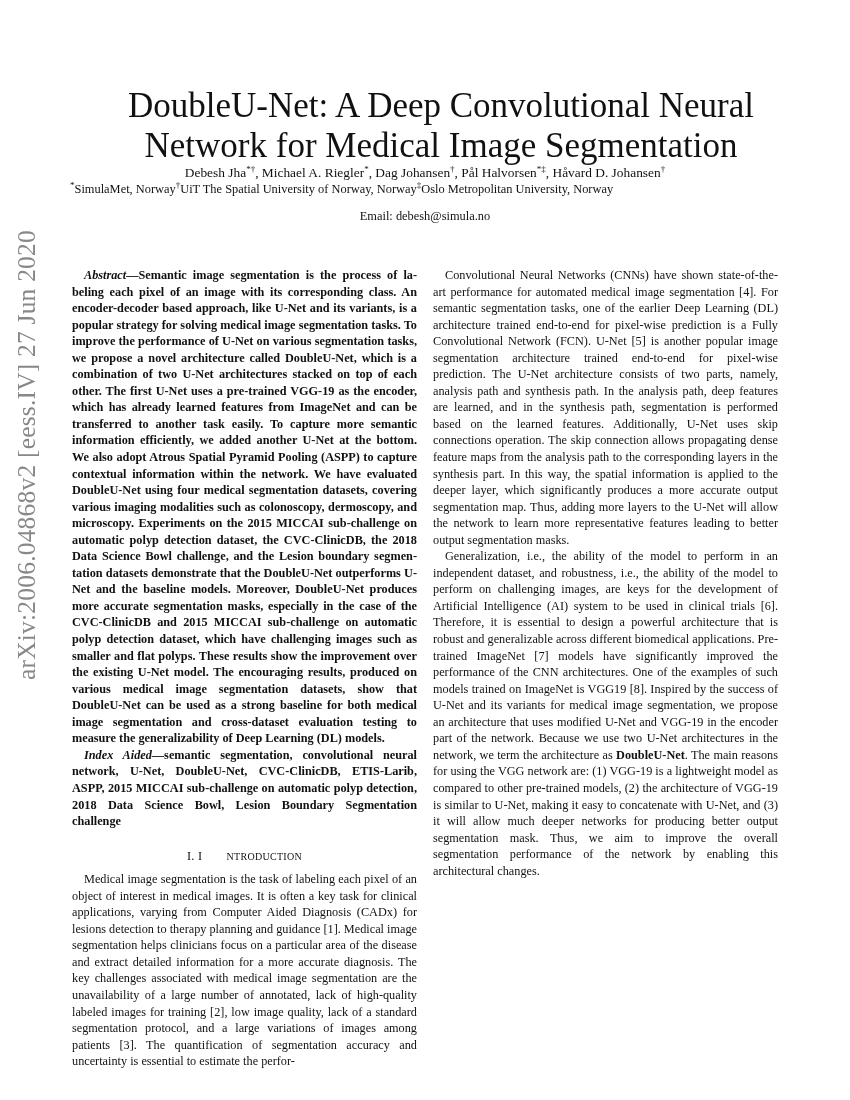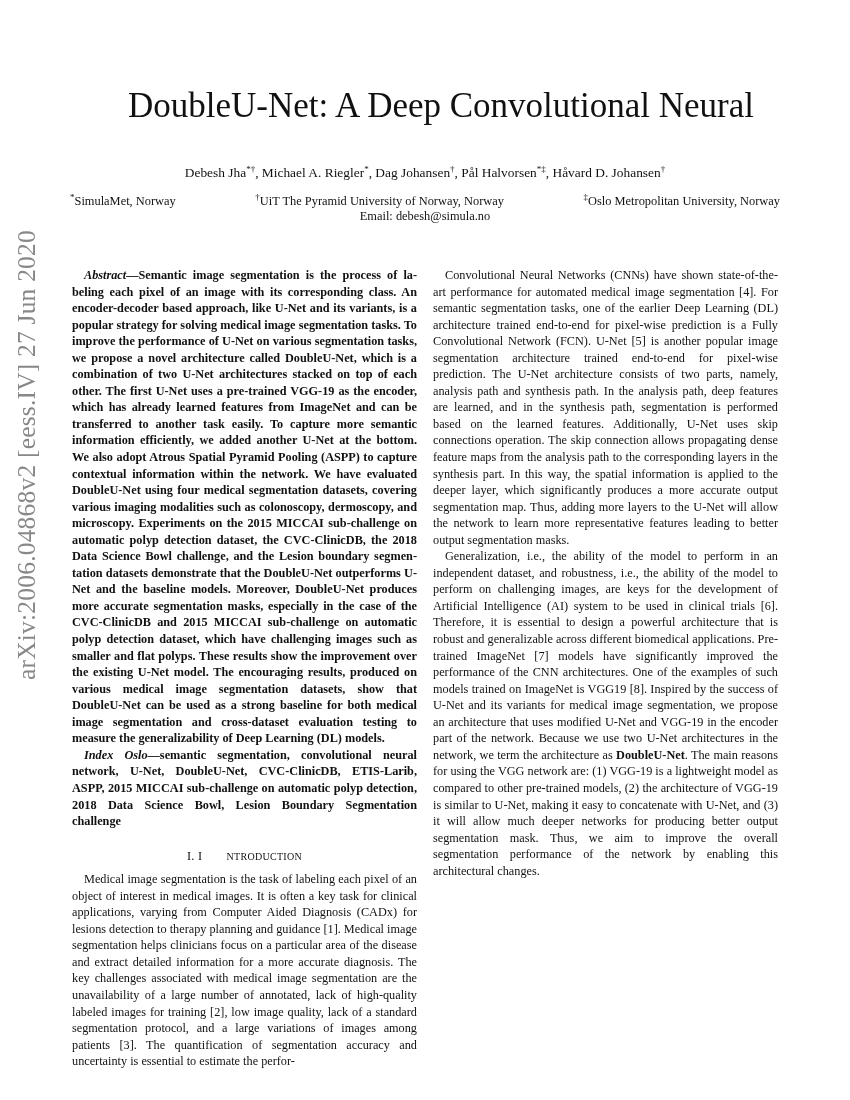--- a/index.html
+++ b/index.html
@@ -1,22 +1,22 @@
 <!DOCTYPE html>
 <html><head>
 <meta charset="utf-8">
 <style>
   html, body { margin: 0; padding: 0; background: #ffffff; }
   body { width: 850px; height: 1100px; position: relative; overflow: hidden;
          font-family: "Liberation Serif", "DejaVu Serif", serif; color: #111; }
   .page-title { position: absolute; left: 0; width: 850px; top: 70px; text-align: center;
                 font-size: 35px; line-height: 40px; font-weight: normal; margin: 16px; color: #111; }
   .authors { position: absolute; left: 0; width: 850px; top: 165px; text-align: center; font-size: 13.4px; }
-  .affils { position: absolute; left: 70px; width: 710px; top: 194px; font-size: 12.4px;
-            display: flex; justify-content: space-between; }
+  .affils { position: absolute; left: 70px; width: 710px; top: 182px; font-size: 12.4px;
+            display: flex; justify-content: flex-start; }
   .email { position: absolute; left: 0; width: 850px; top: 209px; text-align: center; font-size: 12.4px; }
   sup { font-size: 9px; vertical-align: 5px; line-height: 0; }
   .col { position: absolute; top: 267px; width: 345px; font-size: 12.25px; line-height: 16.55px;
          text-align: justify; hyphens: manual; }
   .col-left { left: 72px; }
   .col-right { left: 433px; }
   .abstract { font-weight: bold; }
   .abstract p, .col p { margin: 0; text-indent: 12px; }
   .abstract .label { font-style: italic; }
   .section-heading { text-align: center; margin: 18px 0 6px 0; font-size: 12.25px; letter-spacing: 0.3px; }
@@ -26,42 +26,43 @@
            font-size: 25.5px; color: #888; white-space: nowrap; letter-spacing: 0.2px; }
   b.inline { font-weight: bold; }
 </style>
 </head>
 <body>
 
 <div class="stamp">arXiv:2006.04868v2  [eess.IV]  27 Jun 2020</div>
 
 <h1 class="page-title">
   <span>DoubleU-Net: A Deep Convolutional Neural</span><br>
+  <span>Network for Medical Image Segmentation</span>
 </h1>
 
 <div class="authors">
   <span><span>Debesh Jha</span><sup>*†</sup></span>,
   <span><span>Michael A. Riegler</span><sup>*</sup></span>,
   <span><span>Dag Johansen</span><sup>†</sup></span>,
   <span><span>Pål Halvorsen</span><sup>*‡</sup></span>,
   <span><span>Håvard D. Johansen</span><sup>†</sup></span>
 </div>
 
 <div class="affils">
   <span><sup>*</sup><span>SimulaMet, Norway</span></span>
-  <span><sup>†</sup><span>UiT The Pyramid University of Norway, Norway</span></span>
+  <span><sup>†</sup><span>UiT The Spatial University of Norway, Norway</span></span>
   <span><sup>‡</sup><span>Oslo Metropolitan University, Norway</span></span>
 </div>
 
 <div class="email">Email: debesh@simula.no</div>
 
 <div class="col col-left">
   <div class="abstract">
     <p><span class="label">Abstract</span><span>—Semantic image segmentation is the process of la­beling each pixel of an image with its corresponding class. An encoder-decoder based approach, like U-Net and its variants, is a popular strategy for solving medical image segmentation tasks. To improve the performance of U-Net on various segmentation tasks, we propose a novel architecture called DoubleU-Net, which is a combination of two U-Net architectures stacked on top of each other. The first U-Net uses a pre-trained VGG-19 as the encoder, which has already learned features from ImageNet and can be transferred to another task easily. To capture more semantic information efficiently, we added another U-Net at the bottom. We also adopt Atrous Spatial Pyramid Pooling (ASPP) to capture contextual information within the network. We have evaluated DoubleU-Net using four medical segmentation datasets, covering various imaging modalities such as colonoscopy, dermoscopy, and microscopy. Experiments on the 2015 MICCAI sub-challenge on automatic polyp detection dataset, the CVC-ClinicDB, the 2018 Data Science Bowl challenge, and the Lesion boundary segmen­tation datasets demonstrate that the DoubleU-Net outperforms U-Net and the baseline models. Moreover, DoubleU-Net produces more accurate segmentation masks, especially in the case of the CVC-ClinicDB and 2015 MICCAI sub-challenge on automatic polyp detection dataset, which have challenging images such as smaller and flat polyps. These results show the improvement over the existing U-Net model. The encouraging results, pro­duced on various medical image segmentation datasets, show that DoubleU-Net can be used as a strong baseline for both medical image segmentation and cross-dataset evaluation testing to measure the generalizability of Deep Learning (DL) models.</span></p>
-    <p><span class="label">Index Oslo</span><span>—semantic segmentation, convolutional neural network, U-Net, DoubleU-Net, CVC-ClinicDB, ETIS-Larib, ASPP, 2015 MICCAI sub-challenge on automatic polyp detec­tion, 2018 Data Science Bowl, Lesion Boundary Segmentation challenge</span></p>
+    <p><span class="label">Index Aided</span><span>—semantic segmentation, convolutional neural network, U-Net, DoubleU-Net, CVC-ClinicDB, ETIS-Larib, ASPP, 2015 MICCAI sub-challenge on automatic polyp detec­tion, 2018 Data Science Bowl, Lesion Boundary Segmentation challenge</span></p>
   </div>
   <div class="section-heading">
     <span>I.</span>&nbsp;<span>I</span><span class="sc">NTRODUCTION</span>
   </div>
   <div class="body-text">
     <p id="p1-left">Medical image segmentation is the task of labeling each pixel of an object of interest in medical images. It is often a key task for clinical applications, varying from Computer Aided Diagnosis (CADx) for lesions detection to therapy planning and guidance [1]. Medical image segmentation helps clinicians focus on a particular area of the disease and extract detailed information for a more accurate diagnosis. The key challenges associated with medical image segmentation are the unavailability of a large number of annotated, lack of high-quality labeled images for training [2], low image quality, lack of a standard segmentation protocol, and a large variations of images among patients [3]. The quantification of segmentation accuracy and uncertainty is essential to estimate the perfor-</p>
   </div>
 </div>
 
 <div class="col col-right">

